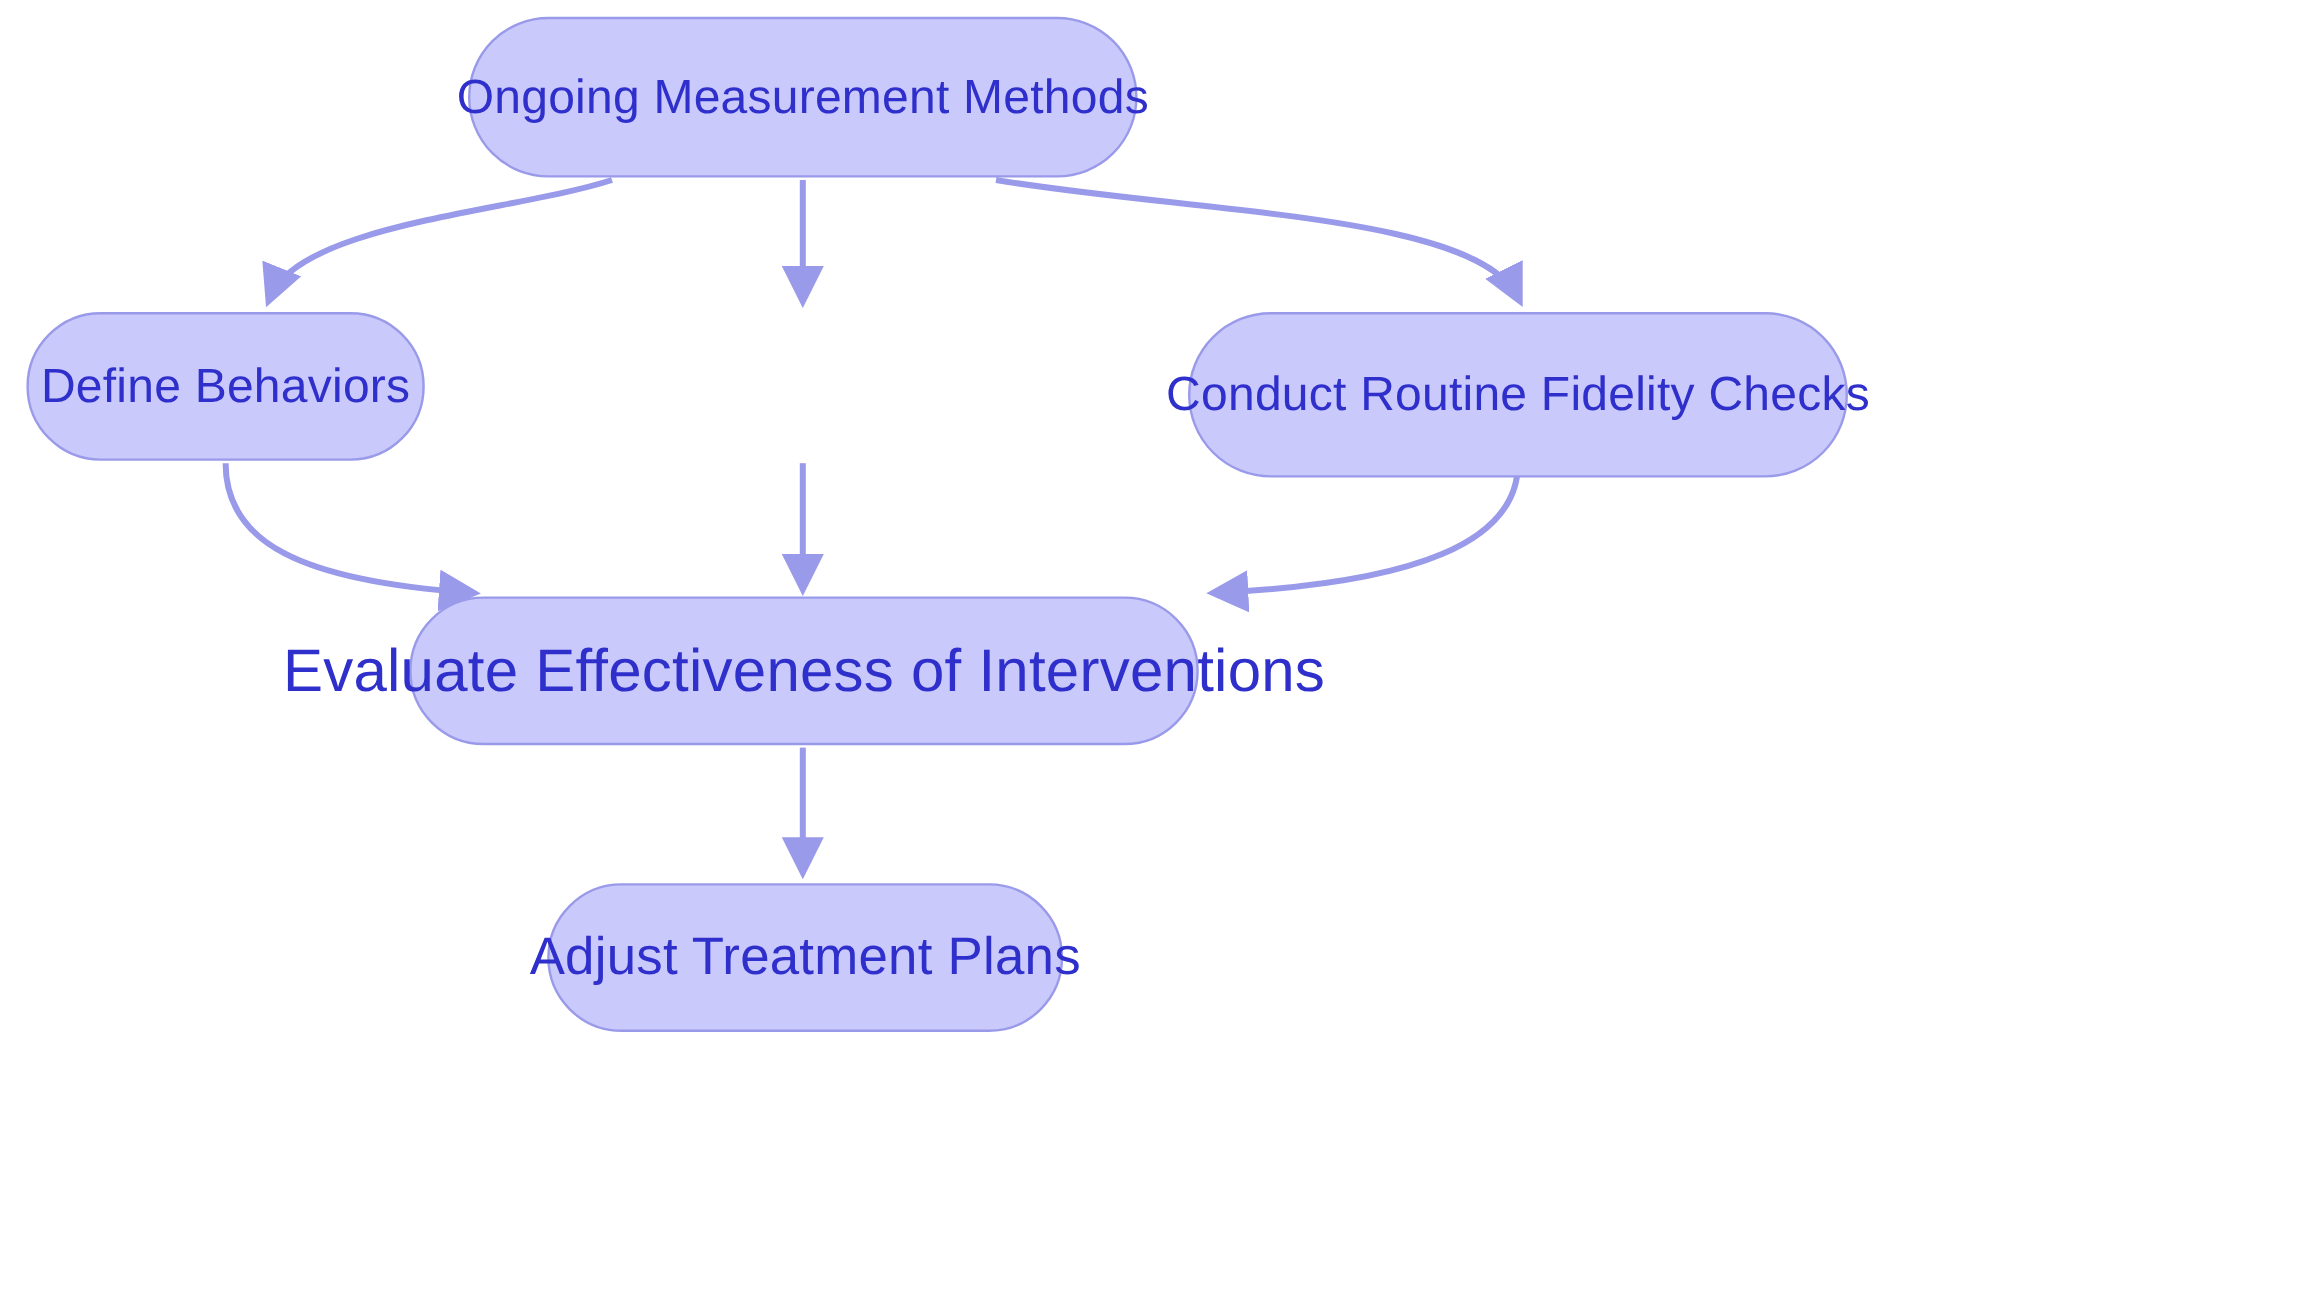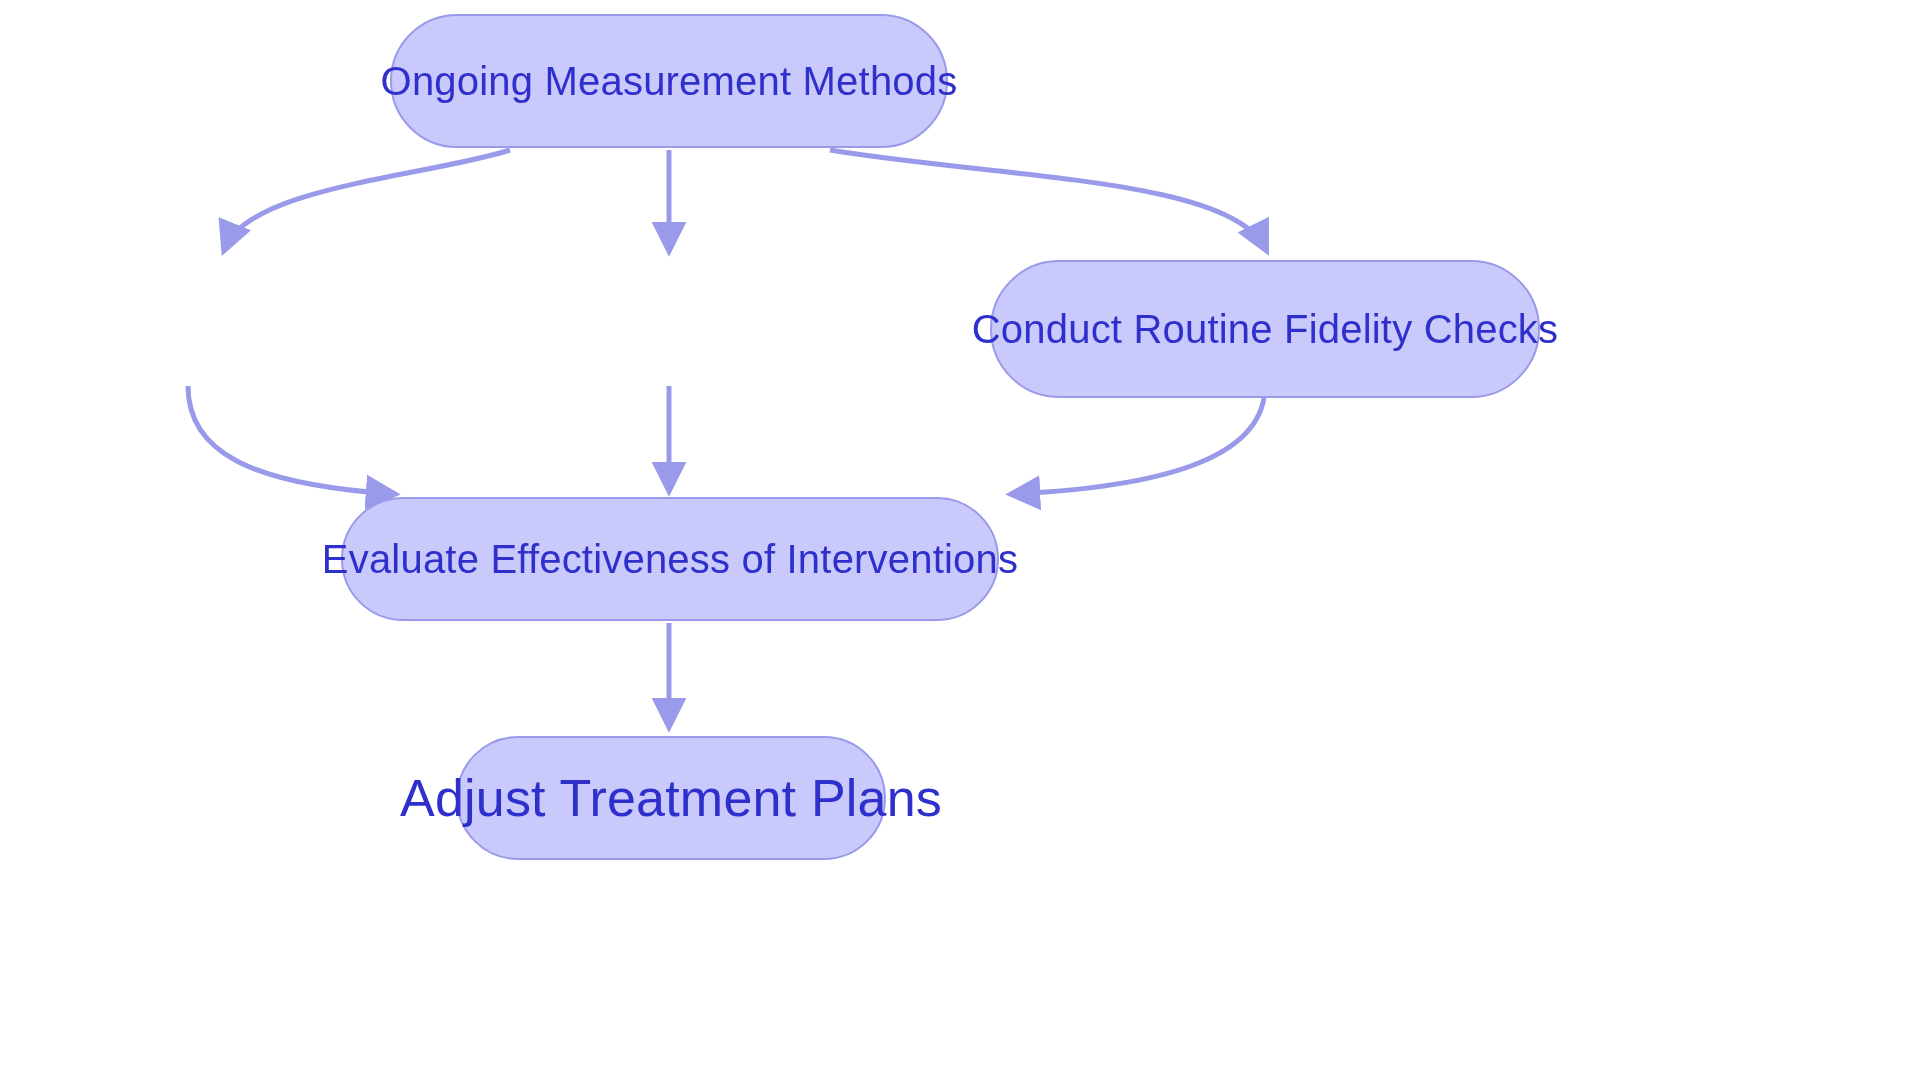--- a/index.html
+++ b/index.html
@@ -59,25 +59,25 @@
   #node-timer {
     left: 466px;  top: 260px;  width: 410px;  height: 124px;
     font-size: 40px;
   }
   #node-fidelity {
     left: 990px;  top: 260px;  width: 550px;  height: 138px;
     font-size: 40px;
   }
   #node-evaluate {
     left: 341px;  top: 497px;  width: 658px;  height: 124px;
-    font-size: 40px;
+    font-size: 50px;
   }
   #node-adjust {
     left: 456px;  top: 736px;  width: 430px;  height: 124px;
-    font-size: 52px;
+    font-size: 44px;
   }
 </style>
 </head>
 <body>
 
 <div id="canvas">
 
   <svg id="edges" viewBox="0 0 1920 1083" width="1920" height="1083" xmlns="http://www.w3.org/2000/svg">
     <defs>
       <marker id="arrow" viewBox="0 0 12 12" refX="9" refY="6" markerWidth="7" markerHeight="7" orient="auto-start-reverse">
@@ -97,20 +97,23 @@
 
     <path d="M 1265 386 C 1265 452 1180 486 1014 494" fill="none" stroke="#9a9aea" stroke-width="5" marker-end="url(#arrow)"></path>
 
     <path d="M 669 623 L 669 724" fill="none" stroke="#9a9aea" stroke-width="5" marker-end="url(#arrow)"></path>
   </svg>
 
   <div class="node" id="node-root">
     <span class="node-label">Ongoing Measurement Methods</span>
   </div>
 
+  <div class="node" id="node-define">
+    <span class="node-label">Define Behaviors</span>
+  </div>
 
 
   <div class="node" id="node-fidelity">
     <span class="node-label">Conduct Routine Fidelity Checks</span>
   </div>
 
   <div class="node" id="node-evaluate">
     <span class="node-label">Evaluate Effectiveness of Interventions</span>
   </div>
 

